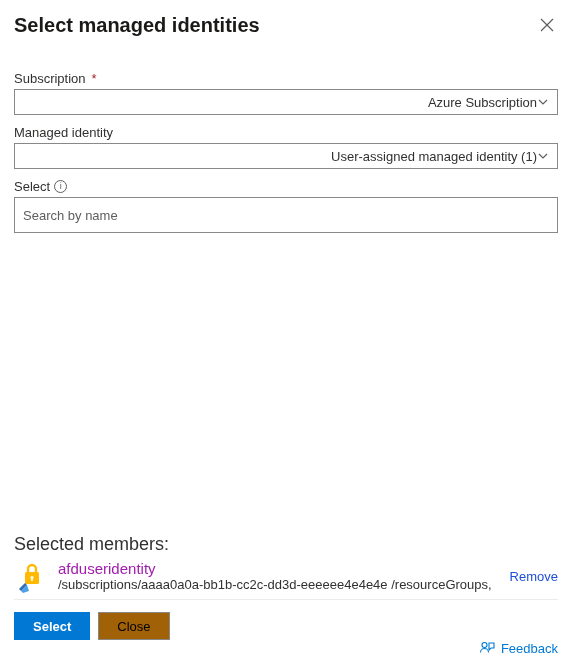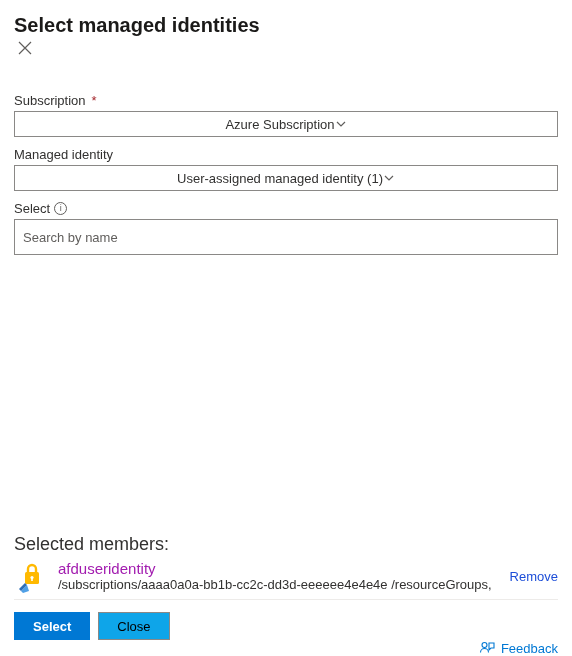--- a/index.html
+++ b/index.html
@@ -13,38 +13,37 @@
     overflow: hidden;
   }
   .panel {
     width: 572px; height: 656px;
     display: flex; flex-direction: column;
     padding: 14px 14px 0 14px;
   }
   .header {
     display: flex; align-items: flex-start; justify-content: space-between;
     margin-bottom: 34px;
-    flex-direction: column;
   }
   .header h1 {
     font-size: 20px; font-weight: 600; margin: 0;
     color: #1b1a19;
   }
   .close-btn {
     width: 22px; height: 22px; display:flex; align-items:center; justify-content:center;
     cursor:pointer; color:#605e5c;
   }
   .form-row { margin-bottom: 10px; }
   .field-label { font-size: 13px; margin-bottom: 3px; color:#323130; display:flex; align-items:center; gap:4px;}
   .req { color:#a4262c; margin-left:2px;}
   .select-ctl {
     width: 100%; height: 26px;
     border: 1px solid #8a8886;
     background: #fff;
-    display:flex; align-items:center; justify-content:center;
+    display:flex; align-items:center; justify-content:flex-end;
     padding: 0 8px 0 8px;
     font-size: 13px;
     cursor:pointer;
   }
   .chevron-down { width:12px; height:12px; display:flex; align-items:center; justify-content:center; color:#605e5c;}
   .search-input {
     width:100%; height:36px;
     border:1px solid #8a8886;
     padding:0 8px;
     font-family:inherit; font-size:13px;
@@ -72,21 +71,21 @@
   .member-name { font-size:15px; color:#a21caf;}
   .member-sub { font-size:13px; color:#323130; white-space:nowrap; overflow:hidden; text-overflow:clip;}
   .remove-link { color:#1d4ed8; font-size:13px; cursor:pointer; margin-left:4px; flex-shrink:0;}
   .footer {
     height:56px; display:flex; align-items:center; justify-content:space-between;
     padding: 10px 0 14px 0;
   }
   .footer-left { display:flex; gap:8px;}
   .btn {
     height:28px; padding:0 18px; font-size:13px; font-family:inherit;
-    border:1px solid #8a8886; background:#0ea5e9; cursor:pointer;
+    border:1px solid #8a8886; background:#a16207; cursor:pointer;
     display:flex; align-items:center;
   }
   .btn-primary {
     background:#0078d4; color:#fff; border-color:#0078d4; font-weight:600;
   }
   .feedback { display:flex; align-items:center; gap:6px; color:#0078d4; font-size:13px; cursor:pointer;margin-top:44px;}
 </style>
 </head>
 <body>
 

